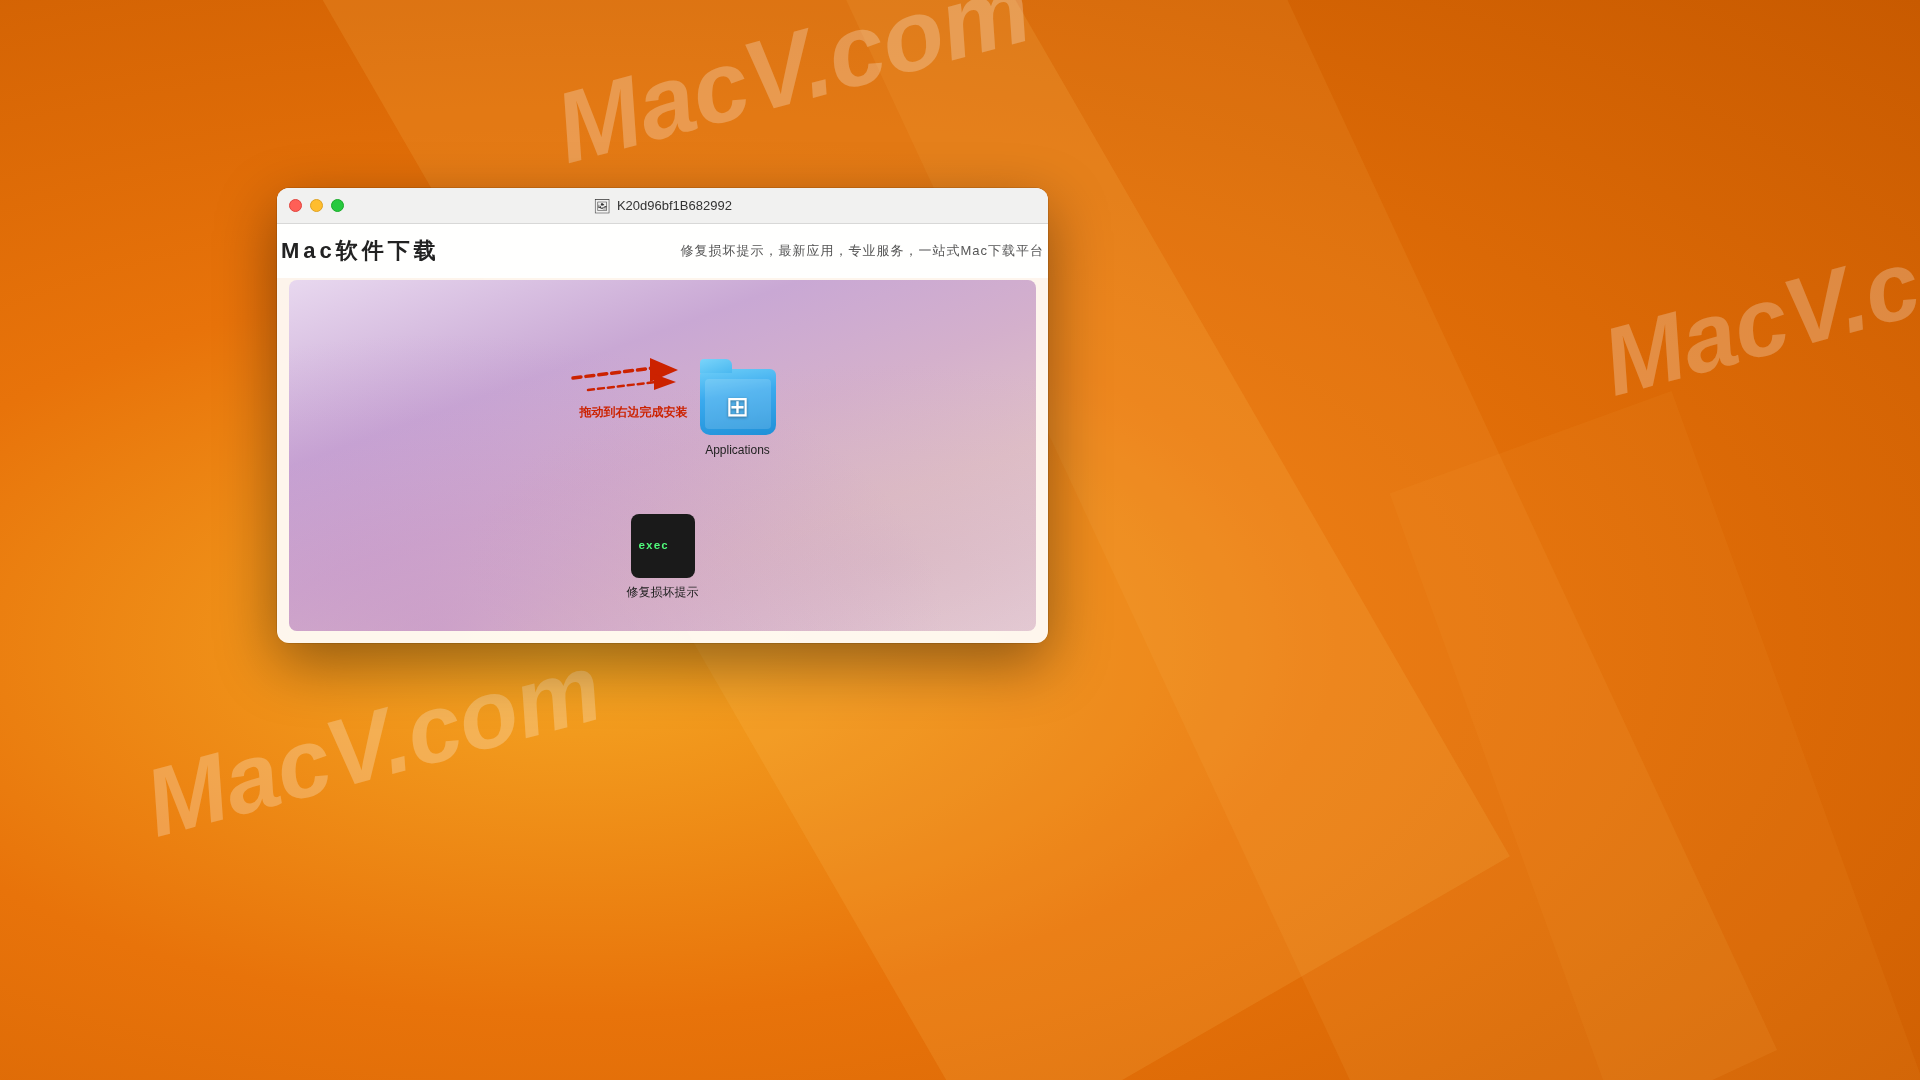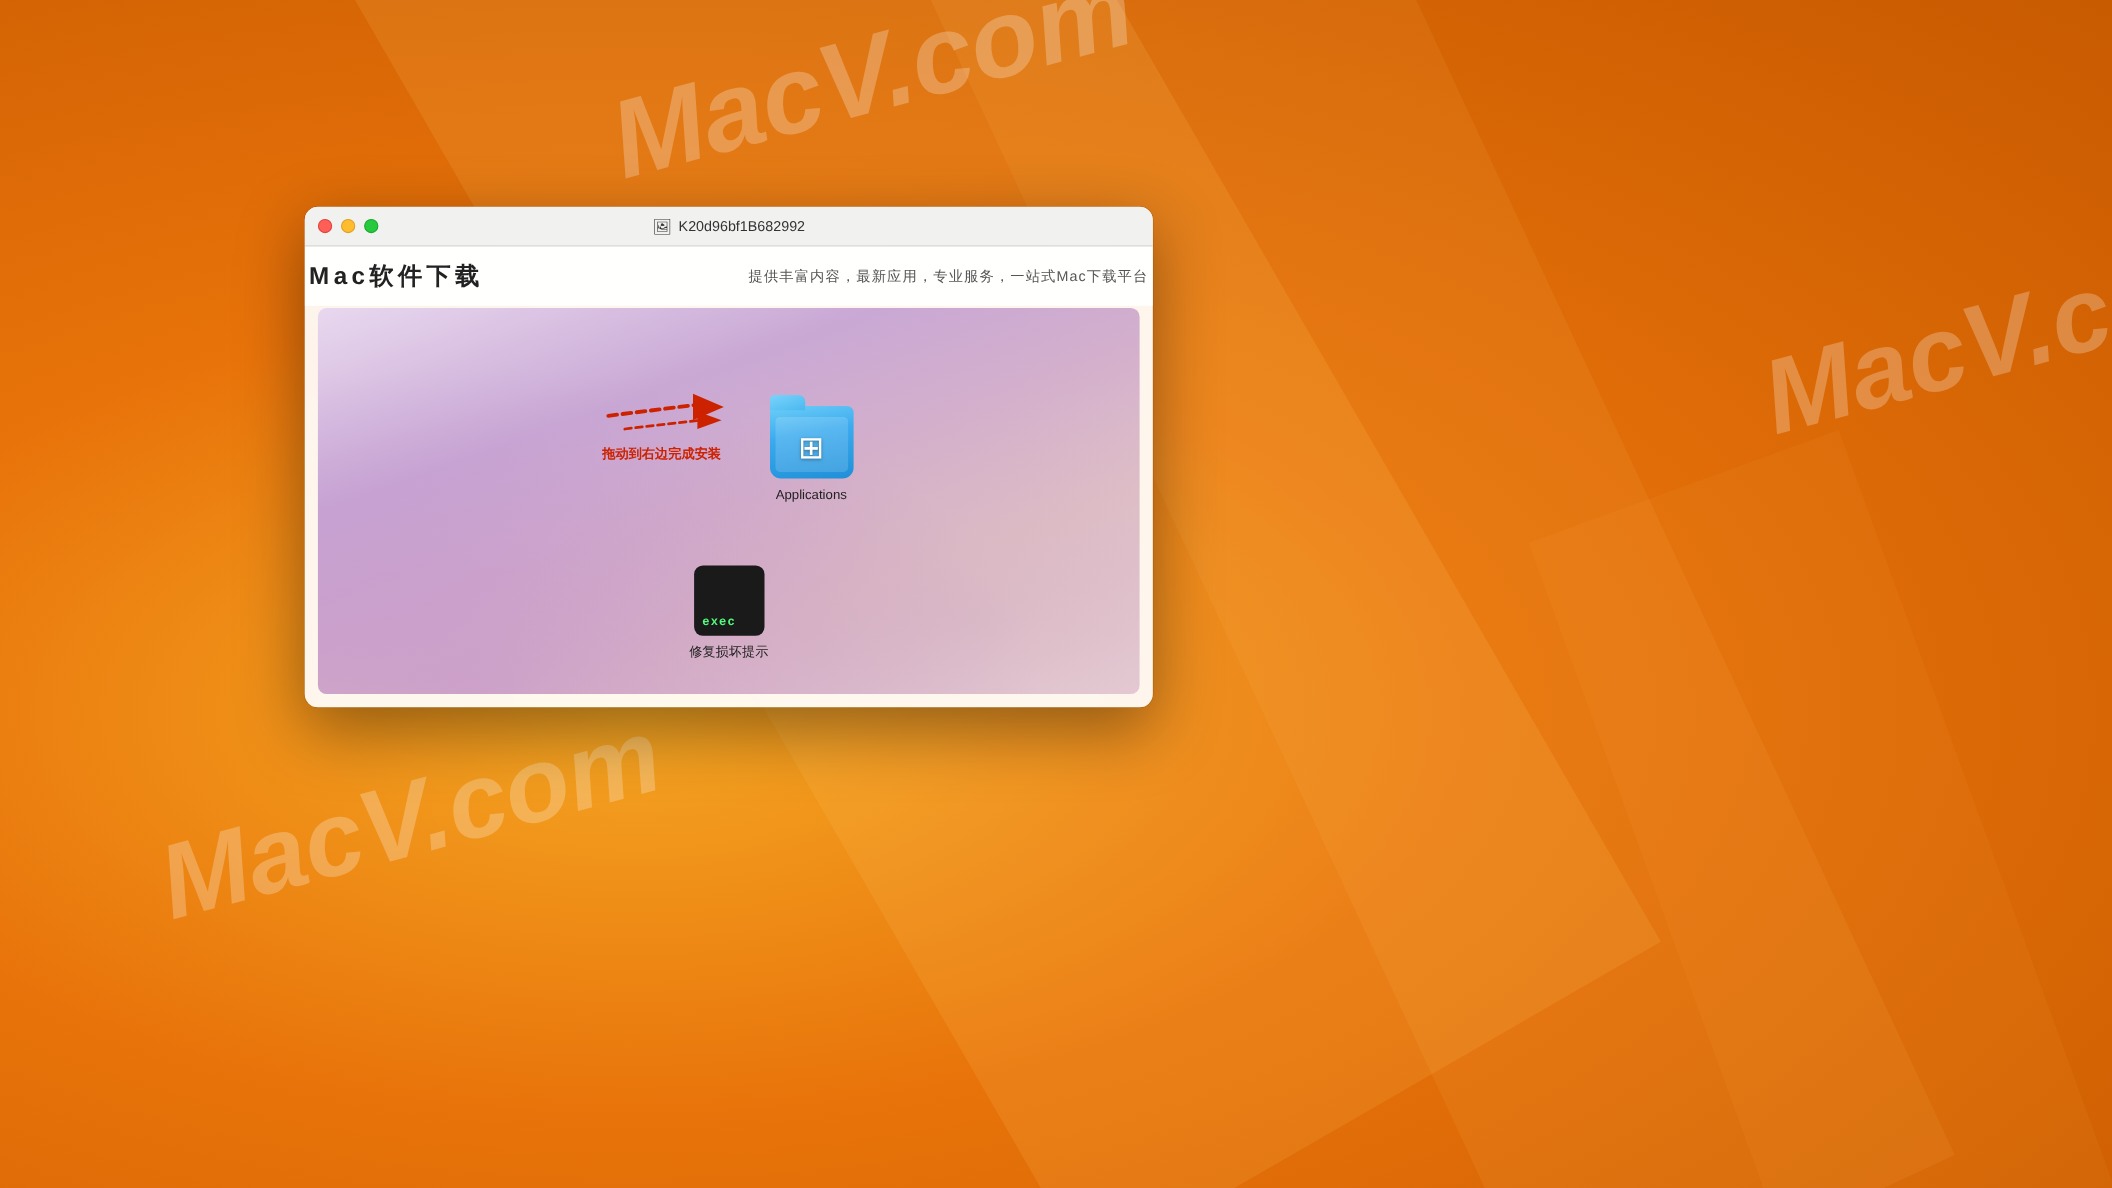--- a/index.html
+++ b/index.html
@@ -195,21 +195,21 @@
     .camera-icon-wrap {
       width: 80px;
       height: 80px;
       position: relative;
     }
 
     
     .arrow-area {
       display: flex;
       flex-direction: column;
-      align-items: flex-start;
+      align-items: flex-end;
       justify-content: center;
       width: 140px;
       position: relative;
       margin-top: -40px;
     }
 
     .arrow-svg {
       width: 120px;
       height: 50px;
     }
@@ -242,21 +242,21 @@
       gap: 6px;
       z-index: 3;
     }
 
     .exec-icon {
       width: 64px;
       height: 64px;
       background: #1a1a1a;
       border-radius: 8px;
       display: flex;
-      align-items: flex-end;
+      align-items: center;
       justify-content: flex-start;
       padding: 6px 8px;
     }
 
     .exec-text-label {
       font-size: 11px;
       color: #50fa7b;
       font-family: "Courier New", monospace;
       font-weight: 600;
       letter-spacing: 1px;
@@ -296,21 +296,21 @@
       <div class="traffic-light maximize"></div>
     </div>
     <div class="title-text">
       <span class="title-icon">🖼</span>
       <span>K20d96bf1B682992</span>
     </div>
   </div>
 
   <div class="window-header">
     <div class="header-title">Mac软件下载</div>
-    <div class="header-subtitle">提供丰富内容，最新应用，专业服务，一站式Mac下载平台</div>
+    <div class="header-subtitle">修复损坏提示，最新应用，专业服务，一站式Mac下载平台</div>
   </div>
 
   <div class="dmg-content">
     <div class="dmg-bg-overlay"></div>
 
     <div style="position:absolute; top:0; left:0; right:0; bottom:100px; display:flex; align-items:center; justify-content:center; gap:0;">
 
 
       <div class="arrow-area">
 

